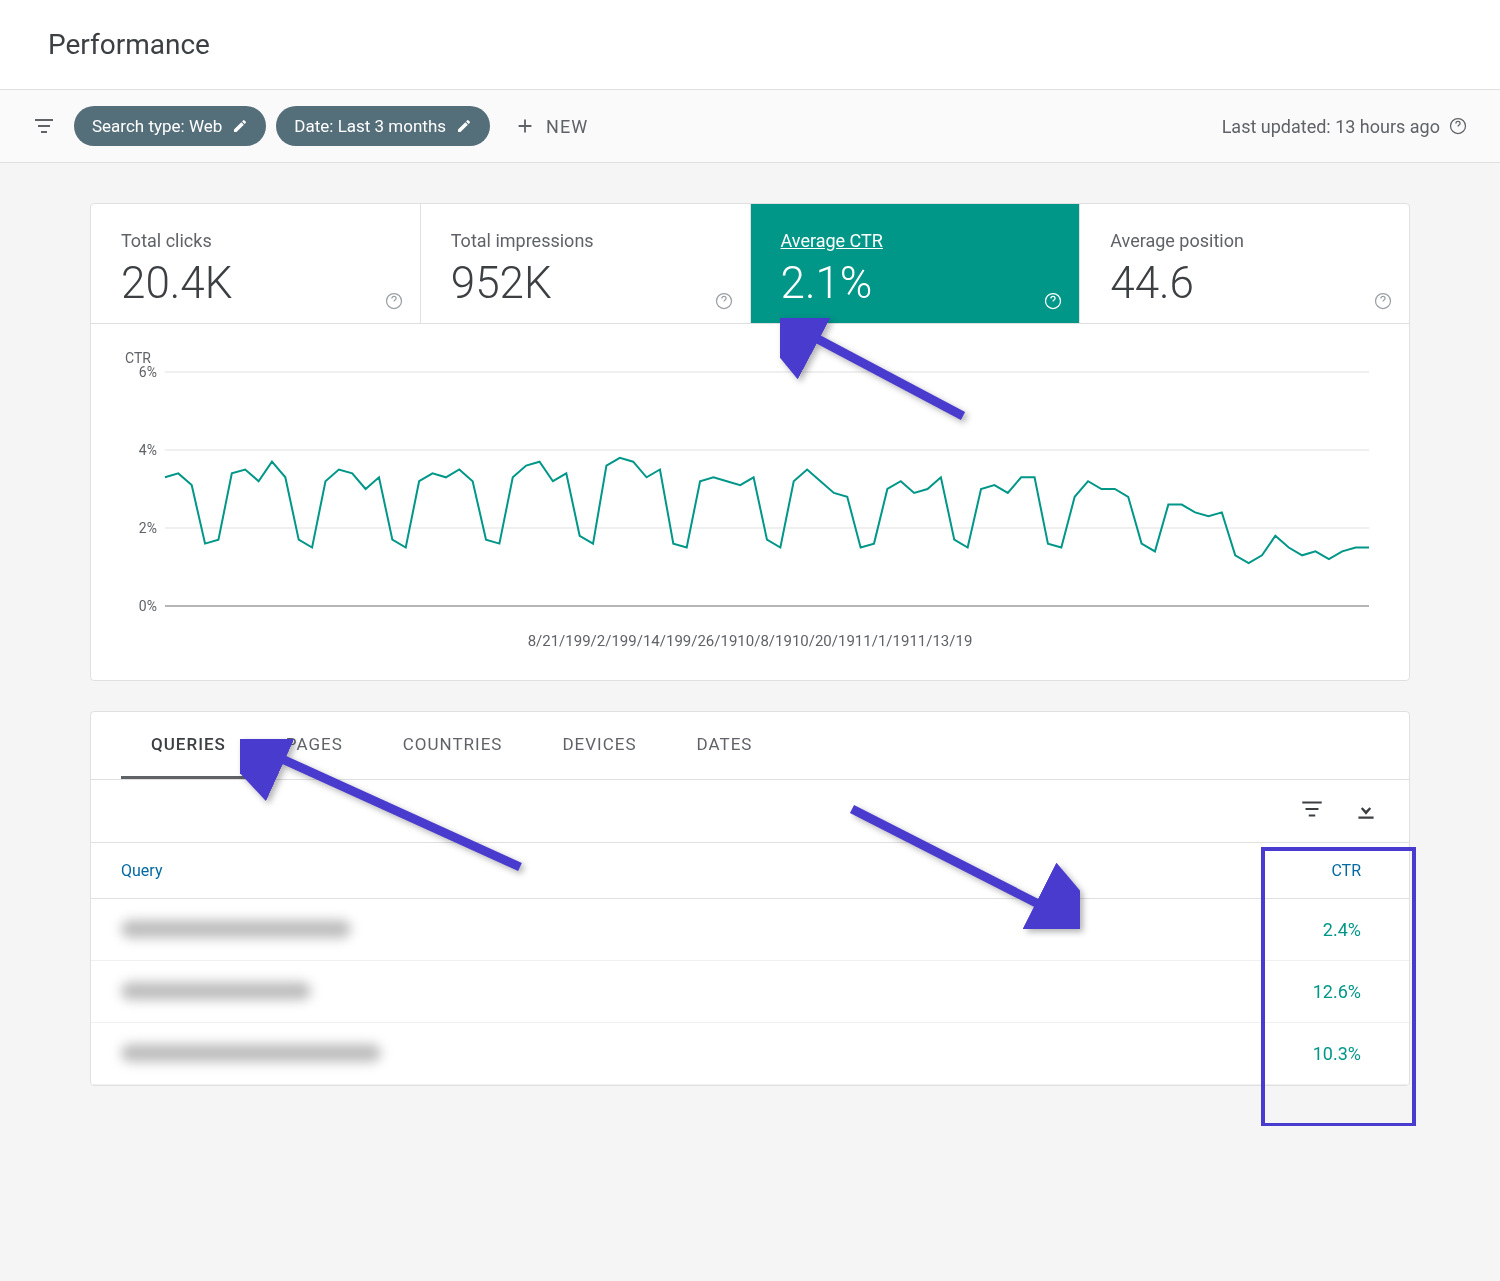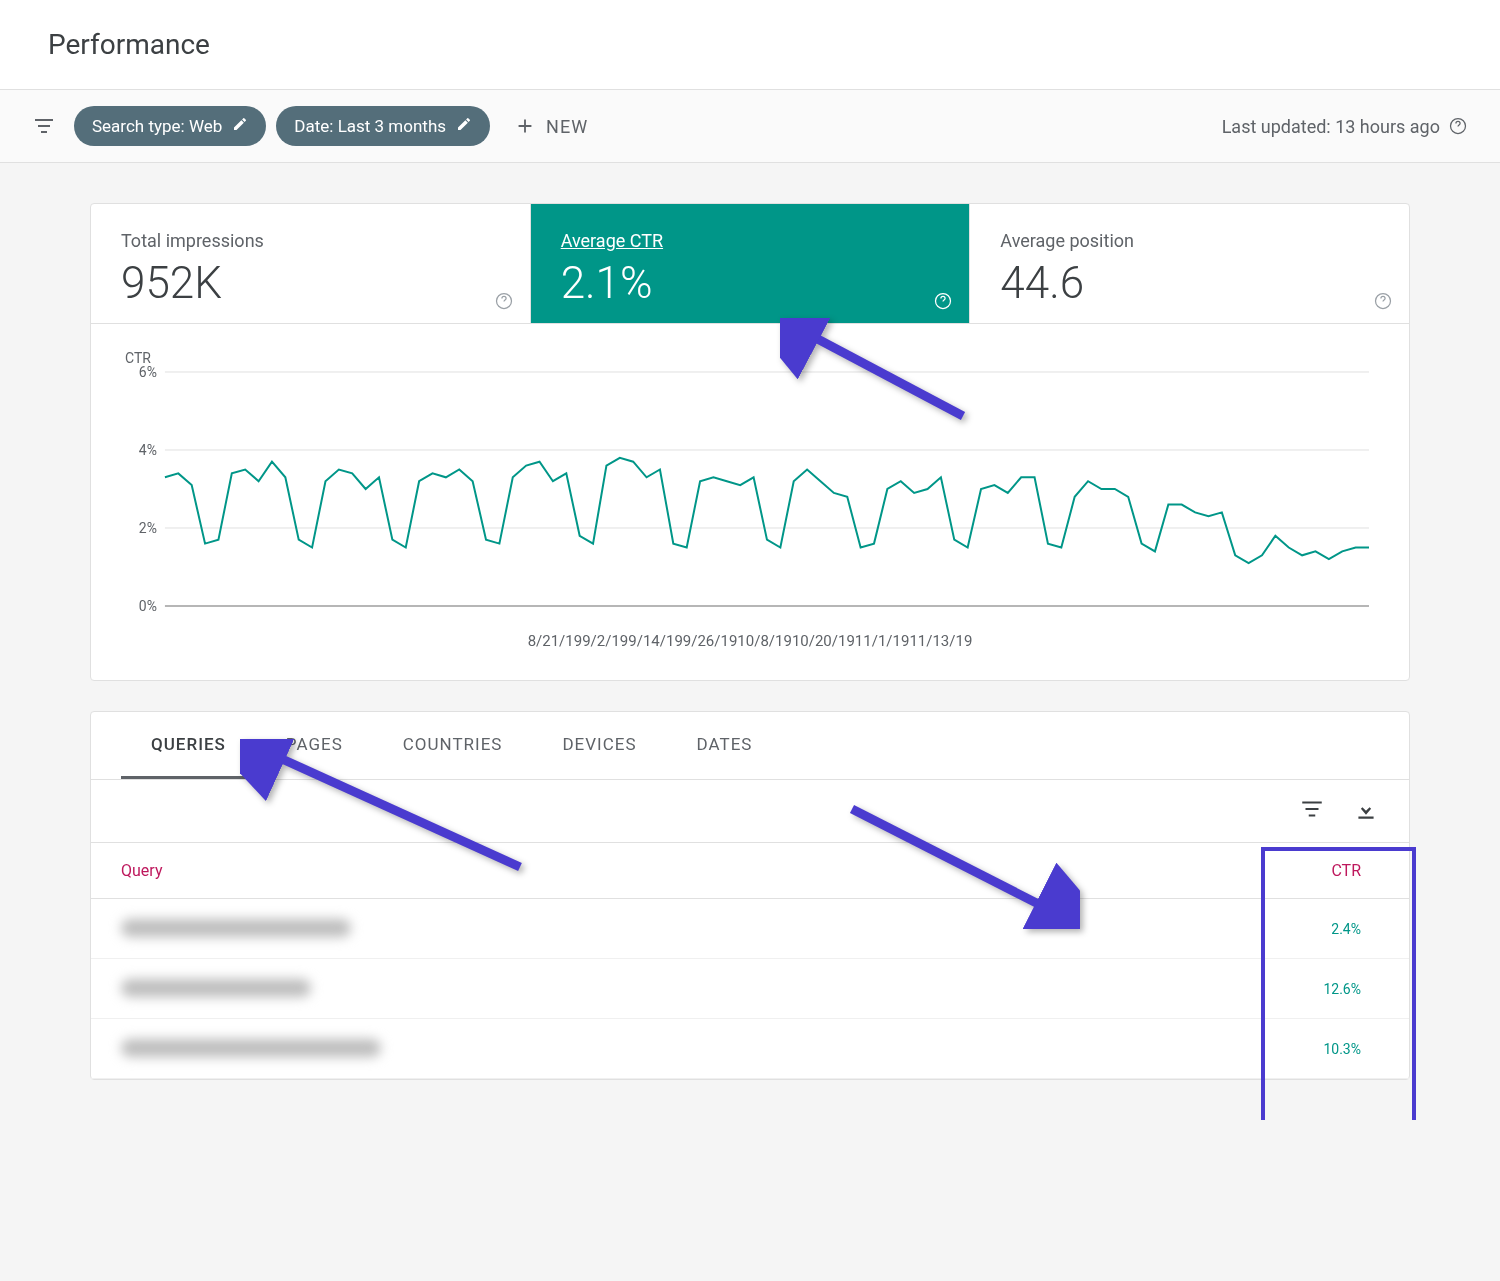--- a/index.html
+++ b/index.html
@@ -32,21 +32,21 @@
   display: flex;
   align-items: center;
 }
 .chip {
   background: #546e7a;
   color: #fff;
   border-radius: 20px;
   padding: 10px 18px;
   font-size: 17px;
   display: inline-flex;
-  align-items: flex-start;
+  align-items: center;
   margin-right: 10px;
   cursor: pointer;
 }
 .chip svg { margin-left: 10px; }
 .new-btn {
   display: inline-flex;
   align-items: center;
   color: #5f6368;
   font-size: 18px;
   letter-spacing: 1px;
@@ -112,21 +112,21 @@
   gap: 28px;
   border-bottom: 1px solid #e0e0e0;
 }
 .table-tools .tool { cursor: pointer; color: #3c4043; }
 .tbl { width: 100%; }
 .tbl .thead {
   display: flex;
   padding: 18px 30px;
   border-bottom: 1px solid #e0e0e0;
   font-size: 16px;
-  color: #be185d;
+  color: #0369a1;
   align-items: flex-end;
 }
 .tbl .col-query { flex: 1; }
 .tbl .col-ctr { width: 140px; text-align: right; padding-right: 18px; }
 .tbl .row {
   display: flex;
   padding: 20px 30px;
   border-bottom: 1px solid #f0f0f0;
   align-items: center;
 }
@@ -138,21 +138,21 @@
   background: #bdbdbd;
   color: transparent;
   border-radius: 10px;
   filter: blur(6px);
   height: 18px;
 }
 .tbl .row .col-ctr {
   width: 140px;
   text-align: right;
   color: #009688;
-  font-size: 14px;
+  font-size: 18px;
   padding-right: 18px;
 }
 .ctr-highlight-box {
   position: absolute;
   border: 4px solid #4a3bcf;
   pointer-events: none;
 }
 .arrow { position: absolute; pointer-events: none; }
 .card-wrap { position: relative; }
 .droparrow {
@@ -196,20 +196,28 @@
         <circle cx="12" cy="12" r="9"></circle>
         <path d="M9.5 9a2.5 2.5 0 0 1 5 0c0 1.5-2.5 2-2.5 3.5M12 17h.01" stroke-width="1.5"></path>
       </svg>
   </span>
 </div>
 
 <div class="content">
   <div class="card-wrap">
     <div class="card">
       <div class="metrics-row" id="metrics-row">
+          <div class="metric-box">
+            <div class="metric-label">Total clicks</div>
+            <div class="metric-value">20.4K</div>
+            <svg width="20" height="20" viewBox="0 0 24 24" class="help-icon">
+              <circle cx="12" cy="12" r="9" fill="none" stroke="#9aa0a6" stroke-width="1.5"></circle>
+              <path d="M9.5 9a2.5 2.5 0 0 1 5 0c0 1.5-2.5 2-2.5 3.5M12 17h.01" fill="none" stroke="#9aa0a6" stroke-width="1.5"></path>
+            </svg>
+          </div>
           <div class="metric-box">
             <div class="metric-label">Total impressions</div>
             <div class="metric-value">952K</div>
             <svg width="20" height="20" viewBox="0 0 24 24" class="help-icon">
               <circle cx="12" cy="12" r="9" fill="none" stroke="#9aa0a6" stroke-width="1.5"></circle>
               <path d="M9.5 9a2.5 2.5 0 0 1 5 0c0 1.5-2.5 2-2.5 3.5M12 17h.01" fill="none" stroke="#9aa0a6" stroke-width="1.5"></path>
             </svg>
           </div>
           <div class="metric-box active">
             <div class="metric-label">Average CTR</div>

